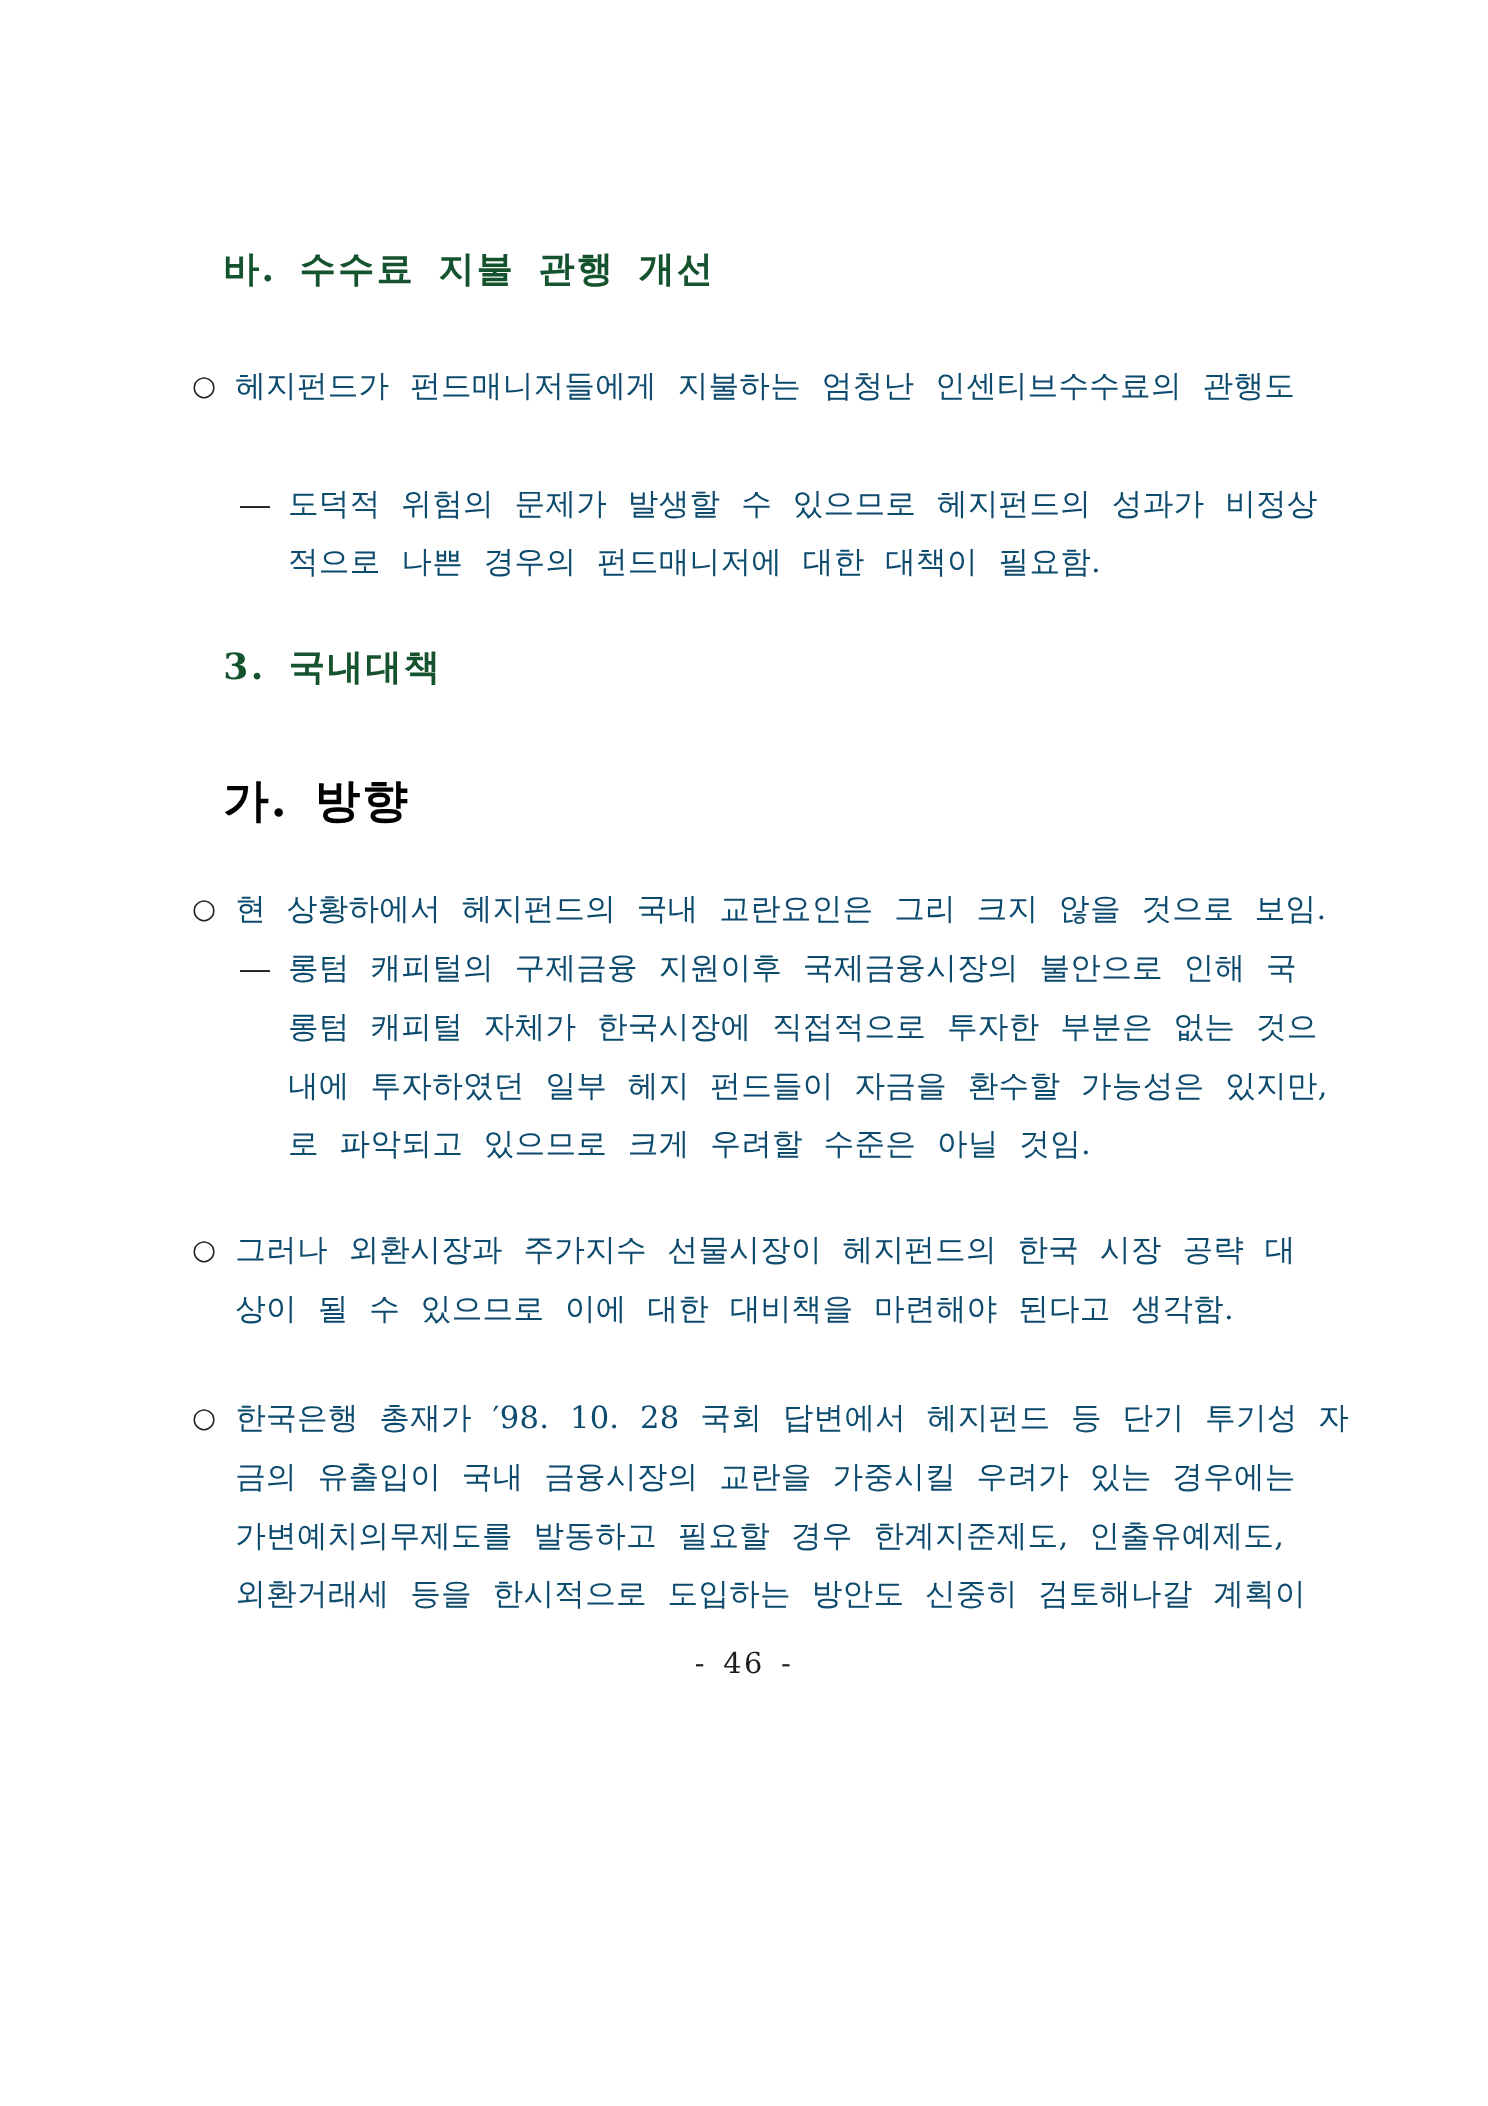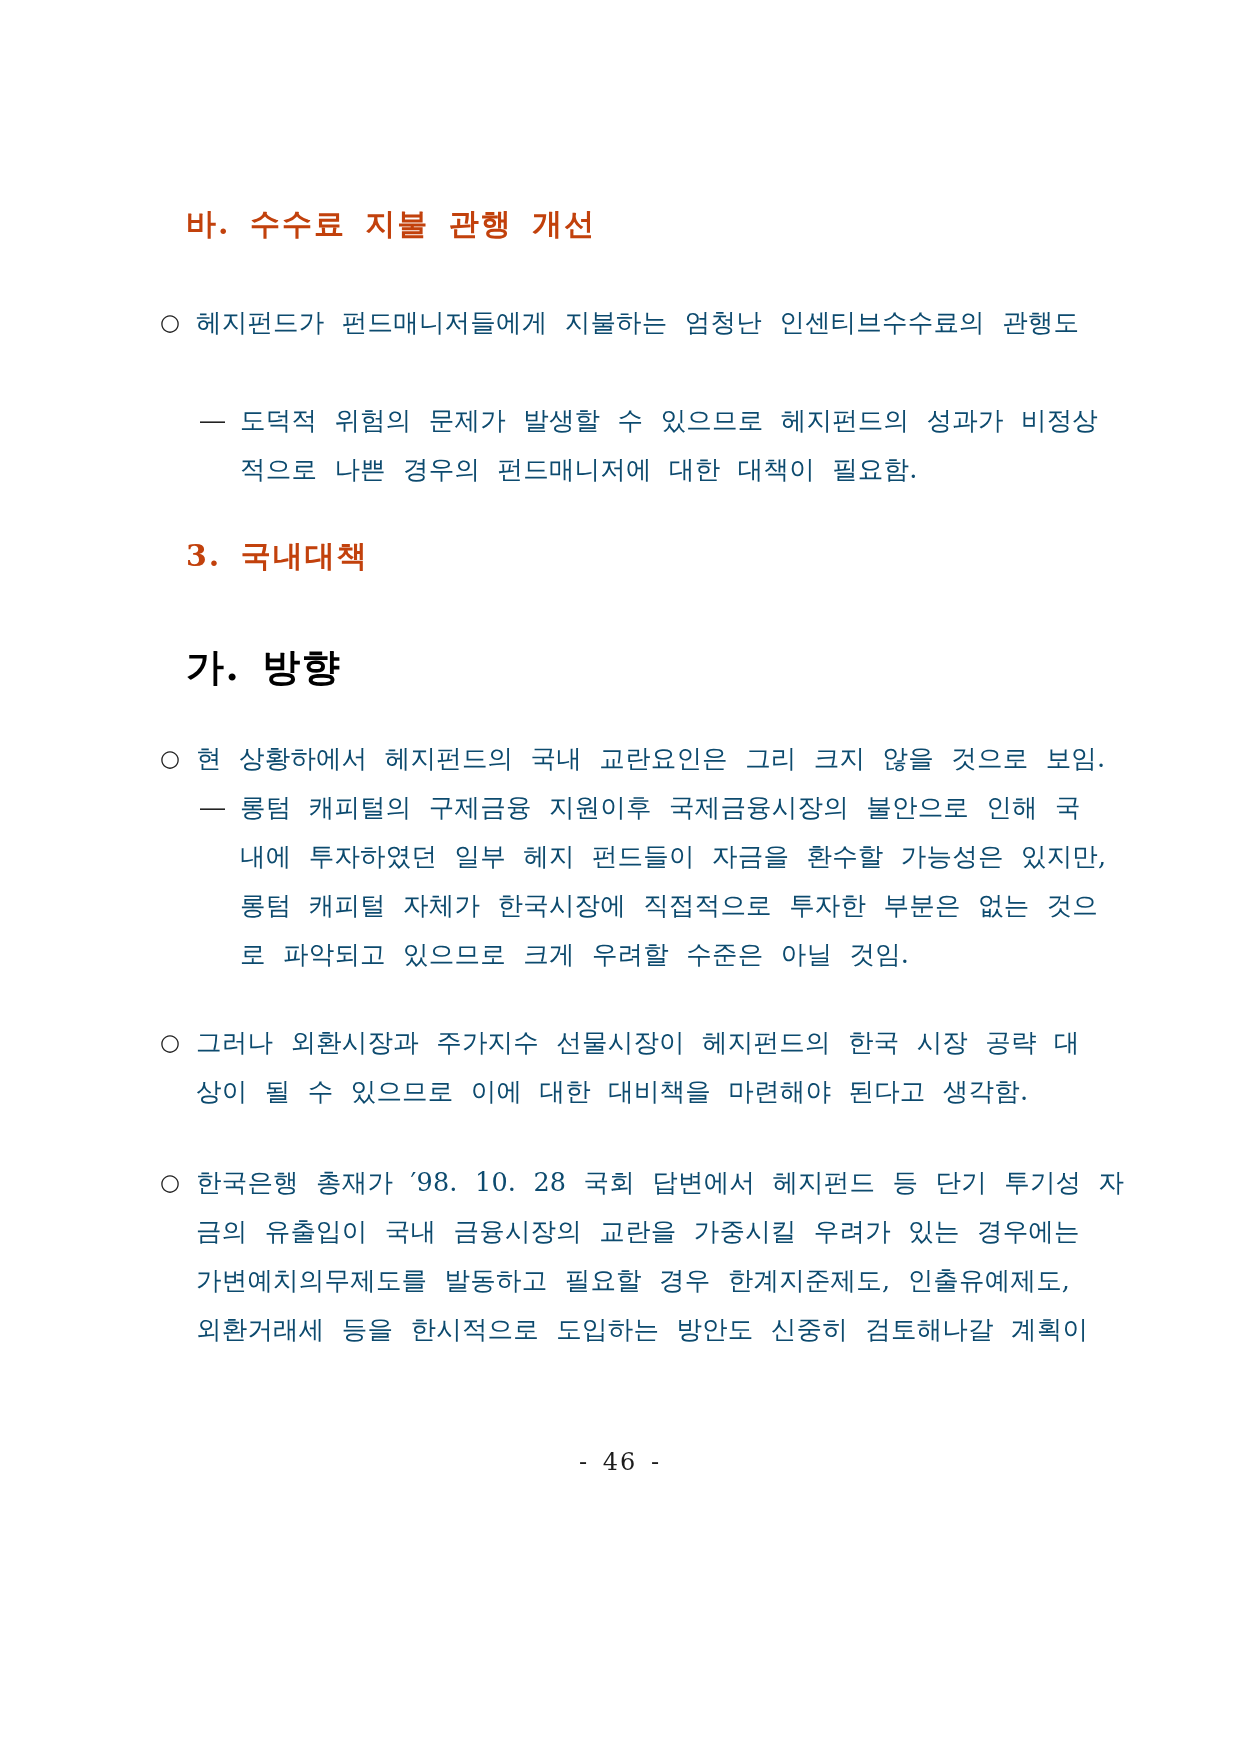--- a/index.html
+++ b/index.html
@@ -27,21 +27,21 @@
     width: 884px;
     height: 1755px;
   }
 
   
   .h-section {
     font-size: 30px;
     font-weight: bold;
     letter-spacing: 2.0px;
     word-spacing: 7px;
-    color: #c2410c;
+    color: #14532d;
     white-space: pre;
   }
   .h-sub {
     font-size: 38px;
     font-weight: bold;
     letter-spacing: 1.6px;
     word-spacing: 7px;
     color: #000;
     white-space: pre;
   }
@@ -124,22 +124,22 @@
       <div class="bullet-mark circle">○</div>
       <div class="bullet-body">
         <div class="line sp-wide">현 상황하에서 헤지펀드의 국내 교란요인은 그리 크지 않을 것으로 보임.</div>
       </div>
     </div>
 
     <div class="abs bullet-block dash-block" style="left:22px; top:783px; width:880px;">
       <div class="bullet-mark">―</div>
       <div class="bullet-body">
         <div class="line sp-wide">롱텀 캐피털의 구제금융 지원이후 국제금융시장의 불안으로 인해 국</div>
+        <div class="line sp-wide">롱텀 캐피털 자체가 한국시장에 직접적으로 투자한 부분은 없는 것으</div>
         <div class="line sp-wide">내에 투자하였던 일부 헤지 펀드들이 자금을 환수할 가능성은 있지만,</div>
-        <div class="line sp-wide">롱텀 캐피털 자체가 한국시장에 직접적으로 투자한 부분은 없는 것으</div>
         <div class="line sp-wide">로 파악되고 있으므로 크게 우려할 수준은 아닐 것임.</div>
       </div>
     </div>
 
     <div class="abs bullet-block" style="left:-18px; top:1018px; width:900px;">
       <div class="bullet-mark circle">○</div>
       <div class="bullet-body">
         <div class="line sp-wide">그러나 외환시장과 주가지수 선물시장이 헤지펀드의 한국 시장 공략 대</div>
         <div class="line sp-wide">상이 될 수 있으므로 이에 대한 대비책을 마련해야 된다고 생각함.</div>
       </div>
@@ -150,14 +150,14 @@
       <div class="bullet-body">
         <div class="line sp-wide">한국은행 총재가 ′98. 10. 28 국회 답변에서 헤지펀드 등 단기 투기성 자</div>
         <div class="line sp-wide">금의 유출입이 국내 금융시장의 교란을 가중시킬 우려가 있는 경우에는</div>
         <div class="line sp-wide">가변예치의무제도를 발동하고 필요할 경우 한계지준제도, 인출유예제도,</div>
         <div class="line sp-wide">외환거래세 등을 한시적으로 도입하는 방안도 신중히 검토해나갈 계획이</div>
       </div>
     </div>
 
   </div>
 
-  <div class="pagenum" style="top:1448px;">- 46 -</div>
+  <div class="pagenum" style="top:1372px;">- 46 -</div>
 </div>
 
 </body></html>

